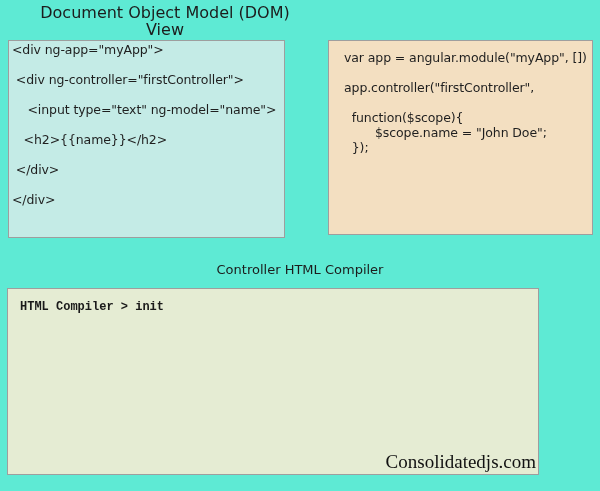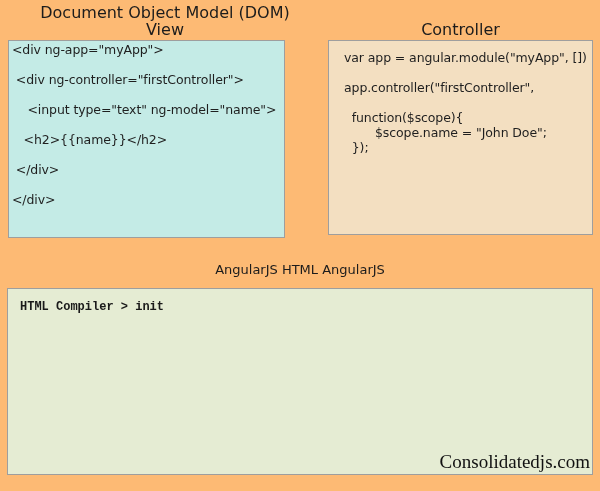--- a/index.html
+++ b/index.html
@@ -5,21 +5,21 @@
   html, body {
     margin: 0;
     padding: 0;
     background: #ffffff;
     font-family: "DejaVu Sans", "Liberation Sans", sans-serif;
   }
   .canvas {
     position: relative;
     width: 600px;
     height: 491px;
-    background: #fdba74;
+    background: #5eead4;
     overflow: hidden;
     color: var(--text, #1c1c1c);
   }
   .title {
     position: absolute;
     text-align: center;
     font-size: 16px;
     line-height: 18px;
     color: var(--text, #1c1c1c);
     white-space: nowrap;
@@ -50,21 +50,21 @@
     left: 8px; top: 40px; width: 277px; height: 198px;
     background: var(--view-bg, #c4ebe6);
     padding: 1px 6px 1px 3px;
   }
   .controller-box {
     left: 328px; top: 40px; width: 265px; height: 195px;
     background: var(--controller-bg, #f3dfc1);
     padding: 9px 6px 9px 15px;
   }
   .compiler-box {
-    left: 7px; top: 288px; width: 586px; height: 187px;
+    left: 7px; top: 288px; width: 532px; height: 187px;
     background: var(--compiler-bg, #e5ecd3);
   }
   .console-line {
     position: absolute;
     left: 12px; top: 11px;
     font-family: "Liberation Mono", "DejaVu Sans Mono", monospace;
     font-weight: bold;
     font-size: 12px;
     line-height: 15px;
     color: #1a1a1a;
@@ -82,21 +82,20 @@
 </style>
 </head>
 <body>
 
 <div class="canvas">
 
   <div class="title dom-title">Document Object Model (DOM)</div>
 
   <div class="title view-subtitle">View</div>
 
-  <div class="title controller-title">Controller</div>
 
   <div class="box view-box">
     <pre class="code">&lt;div ng-app="myApp"&gt;
 
  &lt;div ng-controller="firstController"&gt;
 
     &lt;input type="text" ng-model="name"&gt;
 
    &lt;h2&gt;{{name}}&lt;/h2&gt;
 
@@ -108,20 +107,20 @@
   <div class="box controller-box">
     <pre class="code">var app = angular.module("myApp", []);
 
 app.controller("firstController",
 
   function($scope){
         $scope.name = "John Doe";
   });</pre>
   </div>
 
-  <div class="title compiler-title">AngularJS HTML AngularJS</div>
+  <div class="title compiler-title">Controller HTML Compiler</div>
 
   <div class="box compiler-box">
     <div class="console-line">HTML Compiler &gt; init</div>
     <div class="watermark">Consolidatedjs.com</div>
   </div>
 
 </div>
 
 </body></html>

